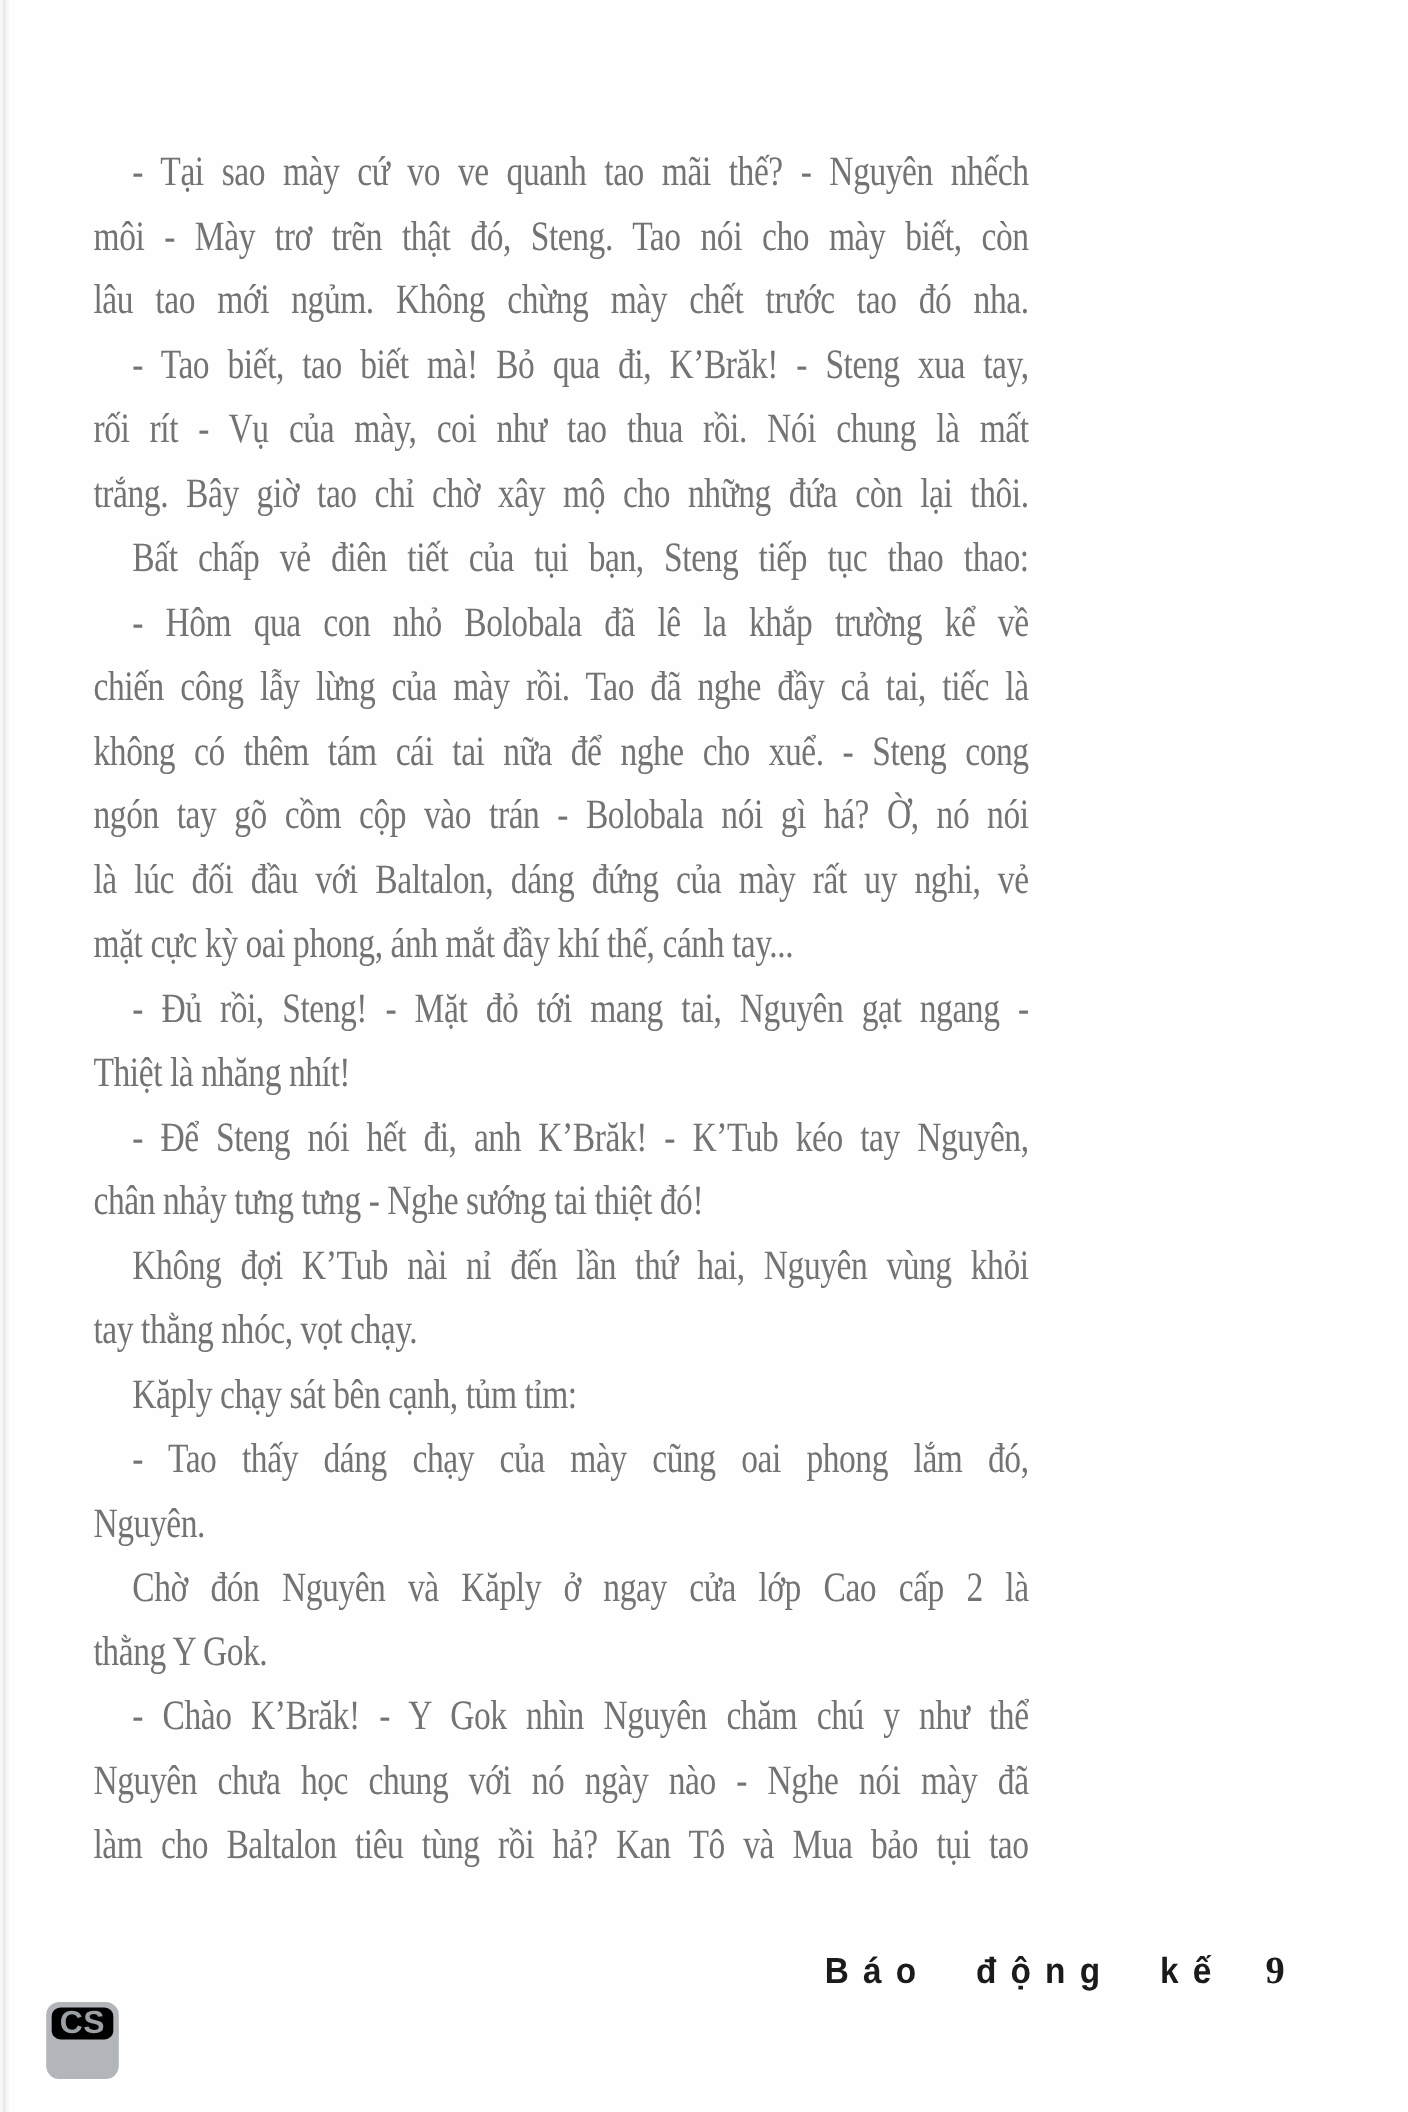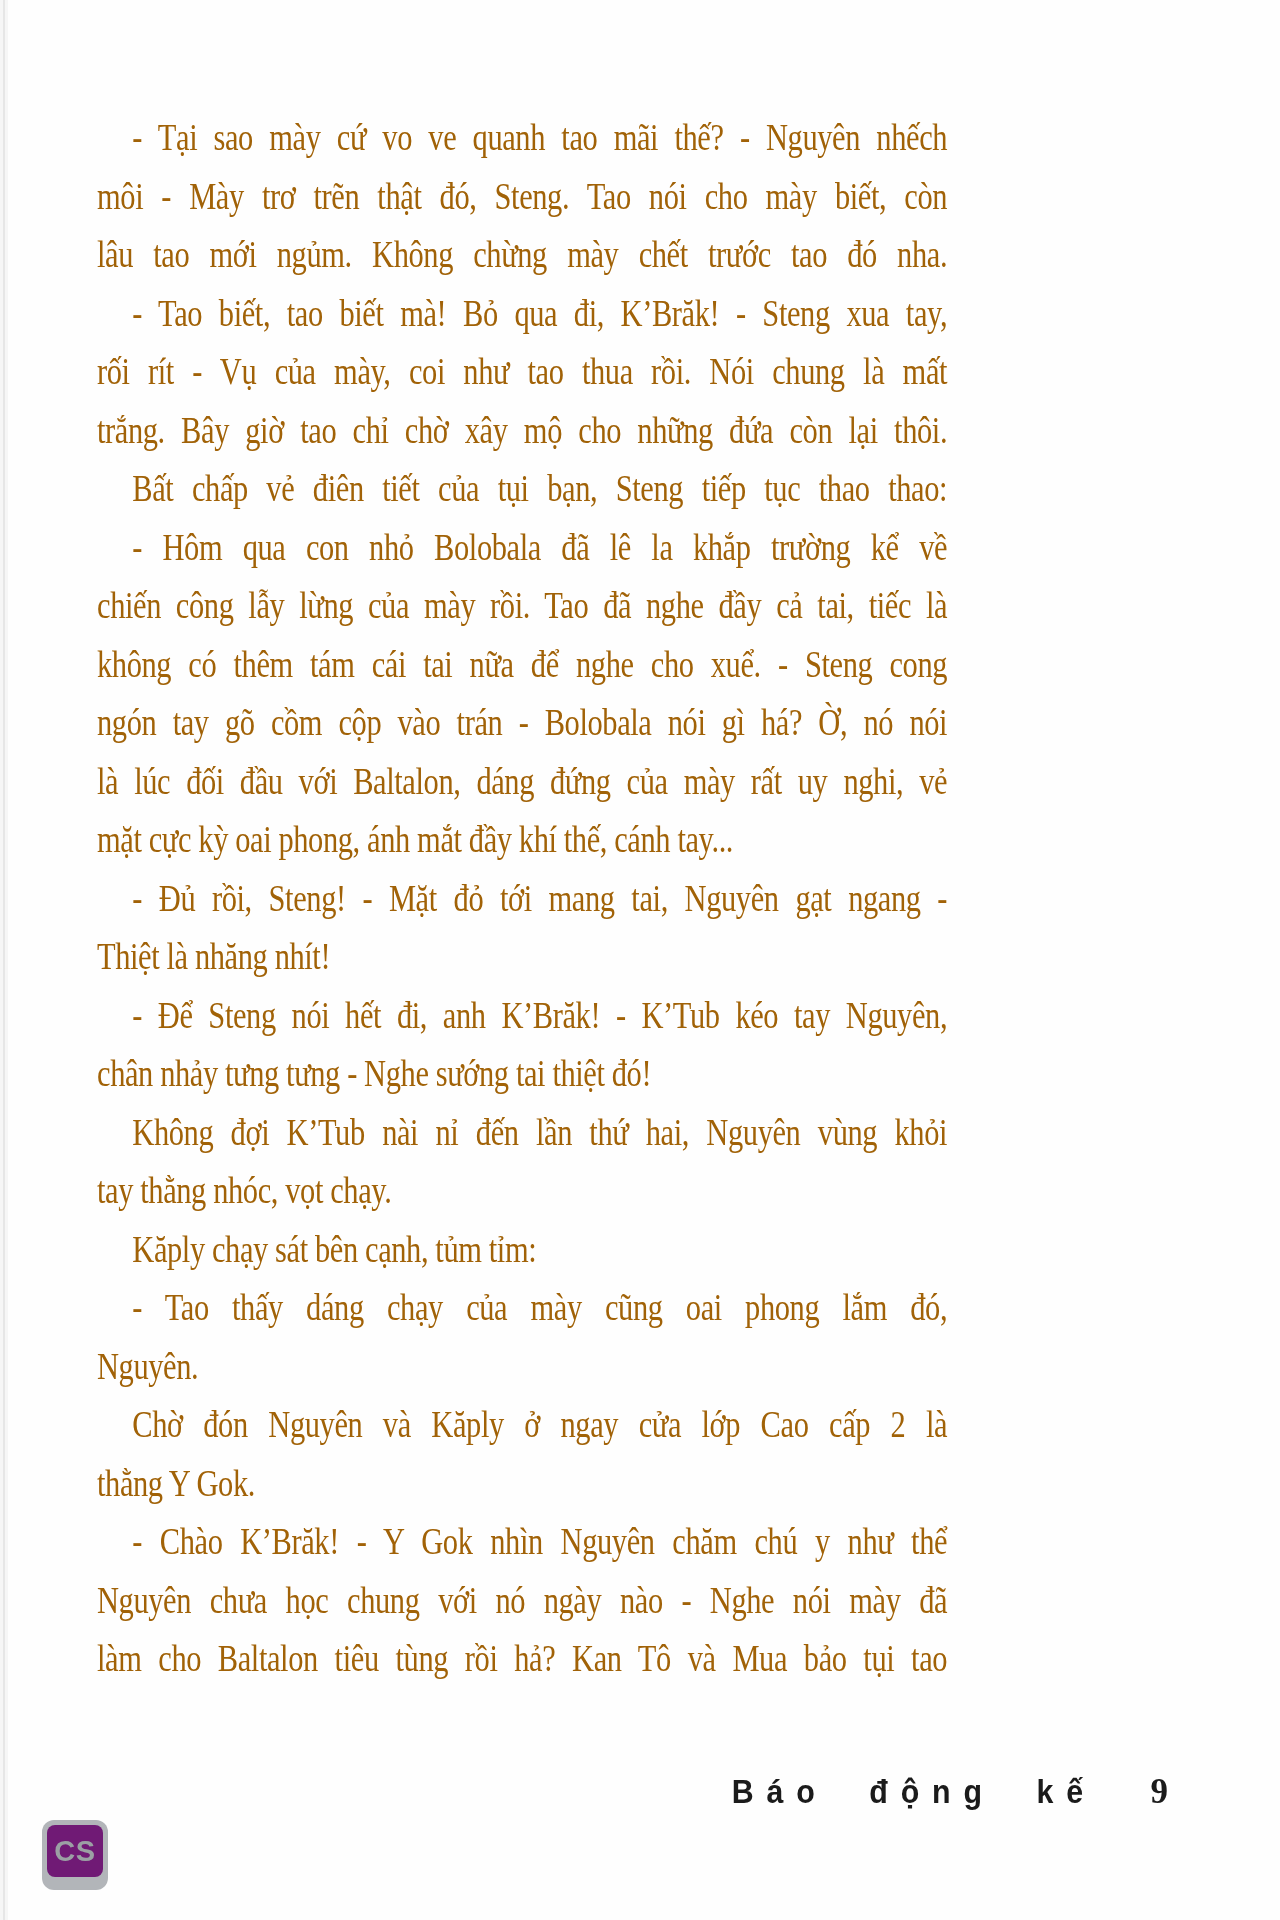--- a/index.html
+++ b/index.html
@@ -18,38 +18,37 @@
   .edge-line{
     position:absolute;left:3px;top:0;width:2px;height:100%;
     background:#e2e2e2;opacity:.8;
   }
   .edge-shade{
     position:absolute;left:0;top:0;width:8px;height:100%;
     background:#f6f6f6;
   }
   
   .textblock{
-    position:absolute;left:85px;top:108px;width:860px;
-    color:#a16207;
-    margin-left:12px;
+    position:absolute;left:85px;top:127px;width:860px;
+    color:#737373;
   }
   .line{
     width:1060px;height:58.5px;line-height:58.5px;
     font-size:38px;letter-spacing:-0.5px;
     transform:scaleX(0.802);transform-origin:0 0;
     text-align:justify;text-align-last:left;
     white-space:normal;
     box-sizing:border-box;
   }
   .line.full{text-align-last:justify;}
   .line.indent{padding-left:44px;}
   
   .footer{
     position:absolute;top:1772px;right:112px;
-    display:flex;align-items:baseline;gap:54px;
+    display:flex;align-items:baseline;gap:36px;
     color:#1b1b1b;
   }
   .chapter-title{
     font-family:"Liberation Sans","DejaVu Sans",sans-serif;
     font-weight:700;font-size:33px;
     letter-spacing:14px;word-spacing:22px;
     transform:scaleX(0.92);transform-origin:100% 50%;
     white-space:nowrap;
   }
   .page-number{
@@ -59,22 +58,22 @@
   
   .watermark{
     position:absolute;left:42px;top:1820px;
     display:flex;align-items:center;gap:18px;
   }
   .cs-logo{
     width:66px;height:70px;border-radius:12px;
     background:#b2b5b9;position:relative;flex:0 0 auto;
   }
   .cs-logo-inner{
-    position:absolute;left:5px;top:5px;right:5px;height:52px;
-    background:#701a75;border-radius:8px;
+    position:absolute;left:5px;top:5px;right:5px;height:29px;
+    background:#000000;border-radius:8px;
     display:flex;align-items:center;justify-content:center;
     font-family:"Liberation Sans","DejaVu Sans",sans-serif;
     font-weight:700;font-size:29px;color:#9ba0a4;
     letter-spacing:0.5px;
   }
   .wm-label{
     font-family:"Liberation Sans","DejaVu Sans",sans-serif;
     font-size:30px;color:#b9bcbe;letter-spacing:0.5px;
     padding-bottom:14px;
   }

